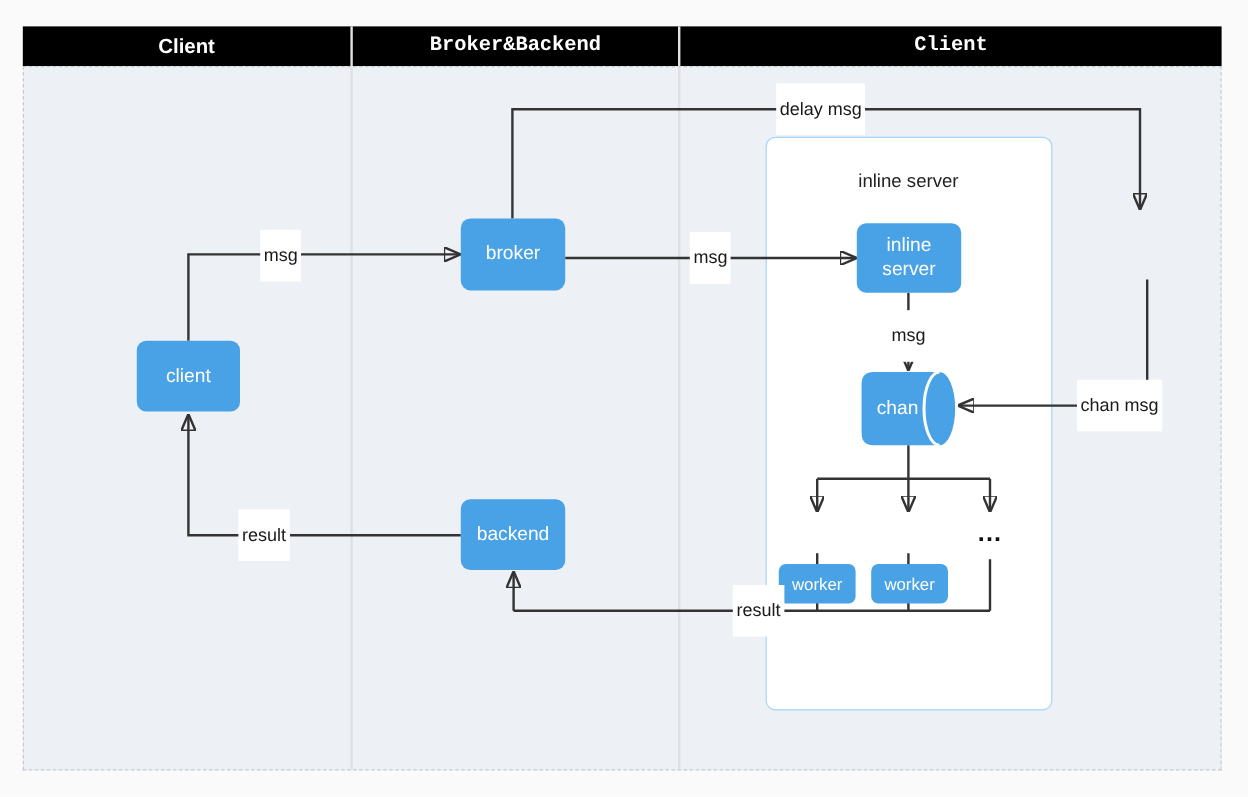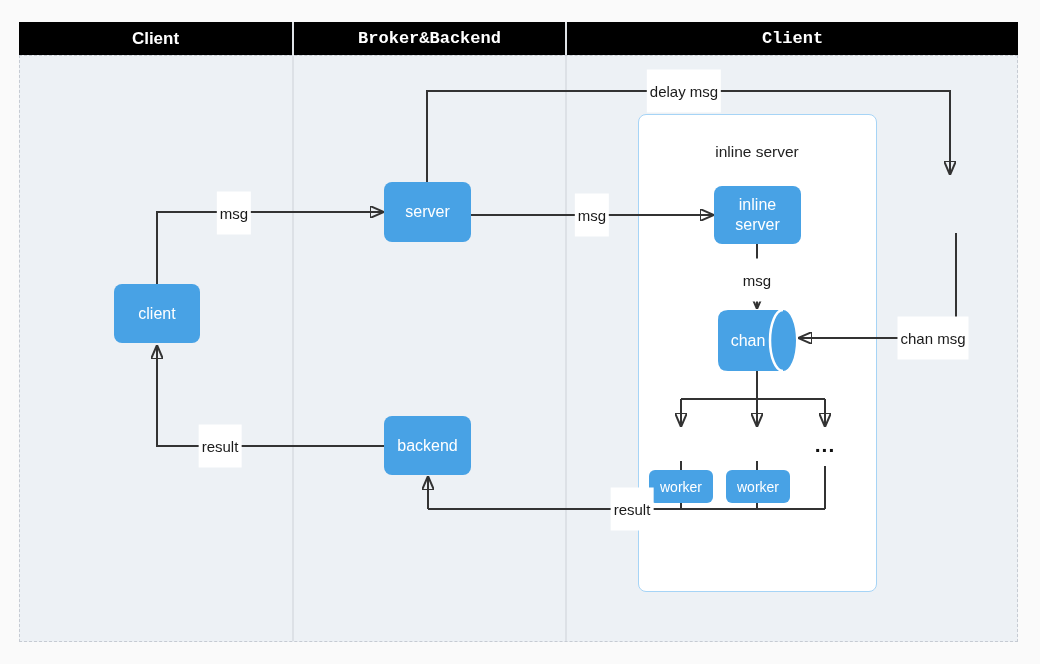--- a/index.html
+++ b/index.html
@@ -118,21 +118,21 @@
     <path d="M681 399 V425" marker-end="url(#arw)"></path>
     <path d="M757 399 V425" marker-end="url(#arw)"></path>
     <path d="M825 399 V425" marker-end="url(#arw)"></path>
     <path d="M681 461 V509 M757 461 V509 M825 466 V509 M825 509 H428"></path>
     <path d="M428 509 V478" marker-end="url(#arw)"></path>
     <path d="M384 446 H157 V347" marker-end="url(#arw)"></path>
   </svg>
 
   <div class="node" style="left:114px;top:284px;width:86px;height:59px">client</div>
 
-  <div class="node" style="left:384px;top:182px;width:87px;height:60px">server</div>
+  <div class="node" style="left:384px;top:182px;width:87px;height:60px">broker</div>
 
   <div class="node" style="left:384px;top:416px;width:87px;height:59px">backend</div>
 
   <div class="node two-line" style="left:714px;top:186px;width:87px;height:58px">inline server</div>
 
 
   <div class="chan-wrap">
     <svg width="80" height="63" viewBox="0 0 80 63">
       <path d="M11 1 L66 1 A13 30.5 0 0 1 66 62 L11 62 Q1 62 1 52 L1 11 Q1 1 11 1 Z" fill="var(--node-fill,#48a2e5)" stroke="none"></path>
       <path d="M66 1 A13 30.5 0 0 0 66 62" fill="none" stroke="#ffffff" stroke-width="2.5"></path>

